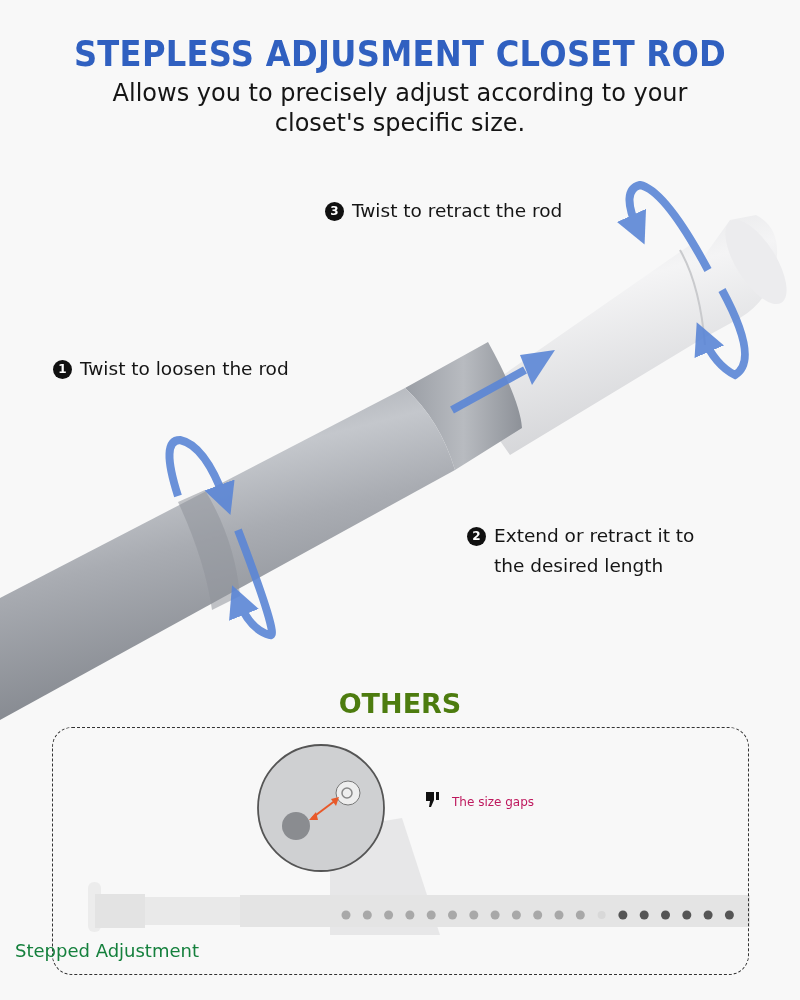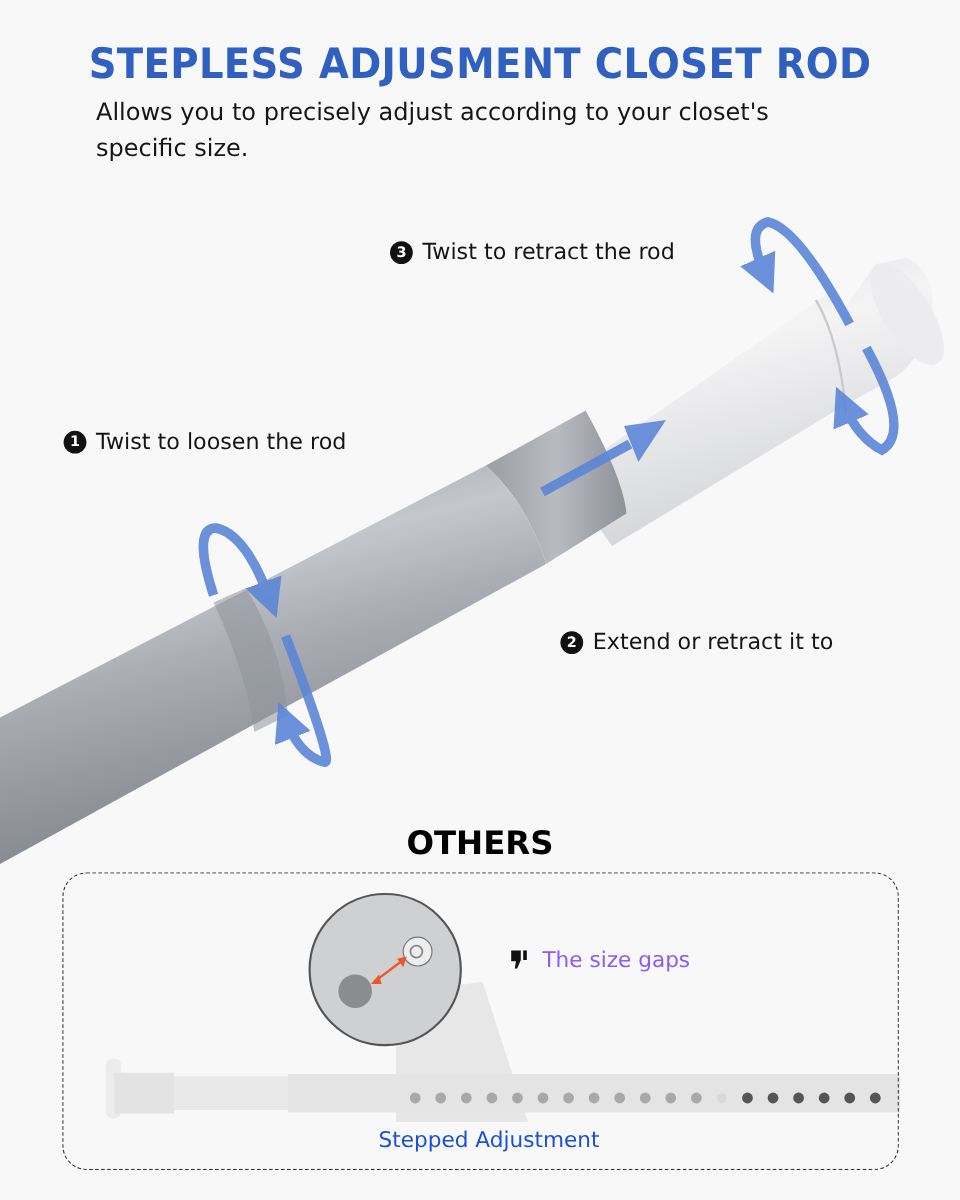--- a/index.html
+++ b/index.html
@@ -1,27 +1,27 @@
 <!DOCTYPE html>
 <html><head>
 <meta charset="utf-8">
 <style>
   html, body { margin:0; padding:0; }
   body { width:800px; height:1000px; background:#f8f8f8; position:relative; overflow:hidden; font-family:"Liberation Sans", sans-serif; color:#151515; }
   .title { position:absolute; top:34px; left:0; width:800px; text-align:center; font-family:"DejaVu Sans", sans-serif; font-weight:bold; font-size:35px; letter-spacing:0.3px; color:#3060c0; transform:scaleX(0.92); }
-  .subtitle { position:absolute; top:78px; left:80px; width:640px; text-align:left; font-family:"DejaVu Sans", sans-serif; font-size:20px; line-height:30px; color:#151515; }
+  .subtitle { position:absolute; top:78px; left:80px; width:640px; text-align:center; font-family:"DejaVu Sans", sans-serif; font-size:24px; line-height:30px; color:#151515; }
   .scene { position:absolute; left:0; top:0; width:800px; height:1000px; }
   .step { position:absolute; font-family:"DejaVu Sans", sans-serif; font-size:18.5px; line-height:30px; color:#151515; }
   .step .num { display:inline-block; width:19px; height:19px; border-radius:50%; background:#111; color:#fff; font-size:12px; font-weight:bold; text-align:center; line-height:19px; margin-right:8px; vertical-align:2px; }
   .step .line2 { display:block; padding-left:27px; }
-  .others-title { position:absolute; top:688px; left:0; width:800px; text-align:center; font-family:"DejaVu Sans", sans-serif; font-weight:bold; font-size:27px; color:#000000; }
+  .others-title { position:absolute; top:688px; left:0; width:800px; text-align:center; font-family:"DejaVu Sans", sans-serif; font-weight:bold; font-size:27px; color:#4d7c0f; }
   .others-box { position:absolute; left:52px; top:727px; width:697px; height:248px; border:1.5px dashed #333; border-radius:20px; box-sizing:border-box; }
-  .gap-note { position:absolute; left:424px; top:790px; font-family:"DejaVu Sans", sans-serif; font-size:18px; color:#8b5cf6; }
+  .gap-note { position:absolute; left:424px; top:790px; font-family:"DejaVu Sans", sans-serif; font-size:12px; color:#be185d; }
   .gap-note .icon { display:inline-block; margin-right:10px; vertical-align:-2px; }
-  .stepped-label { position:absolute; top:940px; left:0; width:800px; text-align:center; padding-left:15px; box-sizing:border-box; font-family:"DejaVu Sans", sans-serif; font-size:18px; color:#1d4ed8; }
+  .stepped-label { position:absolute; top:940px; left:0; width:800px; padding-left:15px; box-sizing:border-box; font-family:"DejaVu Sans", sans-serif; font-size:18px; color:#15803d; }
 </style>
 </head>
 <body>
 
 <div class="title">STEPLESS ADJUSMENT CLOSET ROD</div>
 <div class="subtitle">Allows you to precisely adjust according to your closet's specific size.</div>
 
 <svg class="scene" viewBox="0 0 800 1000" width="800" height="1000">
   <defs>
     <linearGradient id="grayRod" x1="0" y1="0" x2="0.35" y2="1">
@@ -108,20 +108,21 @@
       <circle cx="708.1" cy="915" r="4.5" fill="#555"></circle>
       <circle cx="729.4000000000001" cy="915" r="4.5" fill="#555"></circle>
     </g>
 </svg>
 
 <div class="step" style="left:53px; top:354px;">
   <span class="num">1</span><span>Twist to loosen the rod</span>
 </div>
 <div class="step" style="left:467px; top:521px;">
   <span class="num">2</span><span>Extend or retract it to</span>
+  <span class="line2">the desired length</span>
 </div>
 <div class="step" style="left:325px; top:196px;">
   <span class="num">3</span><span>Twist to retract the rod</span>
 </div>
 
 <div class="others-title">OTHERS</div>
 <div class="others-box"></div>
 <div class="gap-note">
   <span class="icon">
     <svg width="18" height="18" viewBox="0 0 18 18">

